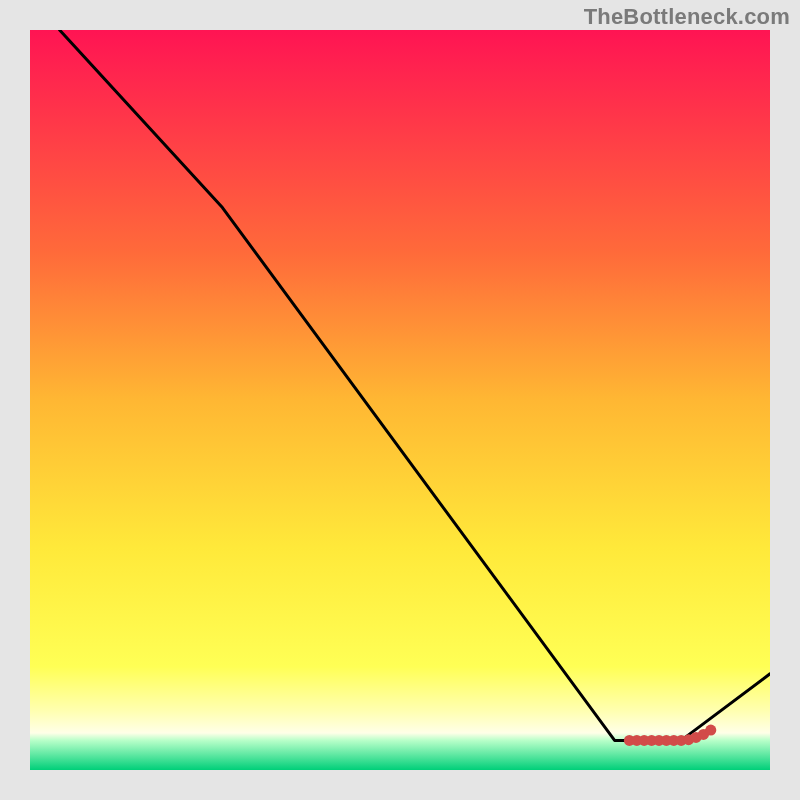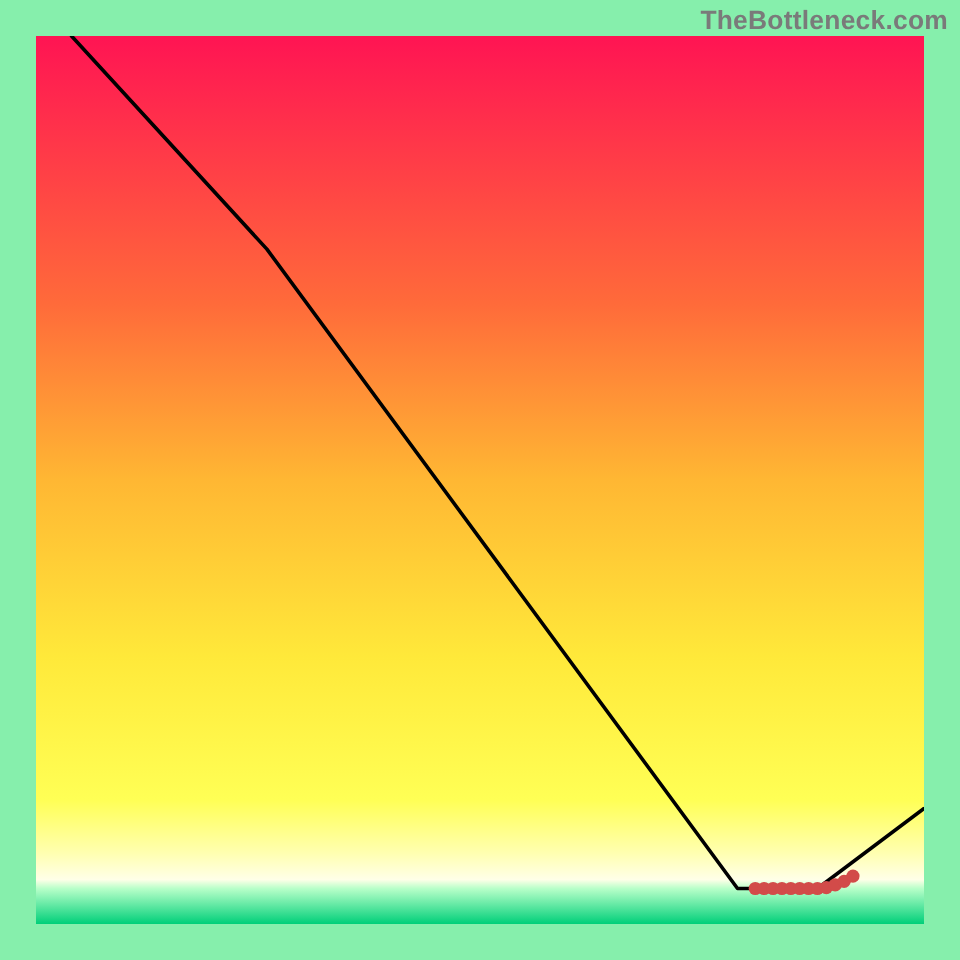--- a/index.html
+++ b/index.html
@@ -1,21 +1,21 @@
 <!DOCTYPE html>
 <html><head>
 <meta charset="utf-8">
 <style>
   * { margin: 0; padding: 0; box-sizing: border-box; }
   html, body { width: 800px; height: 800px; background: #000; overflow: hidden; }
   .frame {
     position: relative;
     width: 800px;
     height: 800px;
-    background: #86efac;
+    background: #e5e5e5;
   }
   .watermark {
     position: absolute;
     top: 4px;
     right: 10px;
     font-family: Arial, Helvetica, sans-serif;
     font-size: 22px;
     font-weight: 600;
     color: #7a7a7a;
     letter-spacing: 0.2px;

